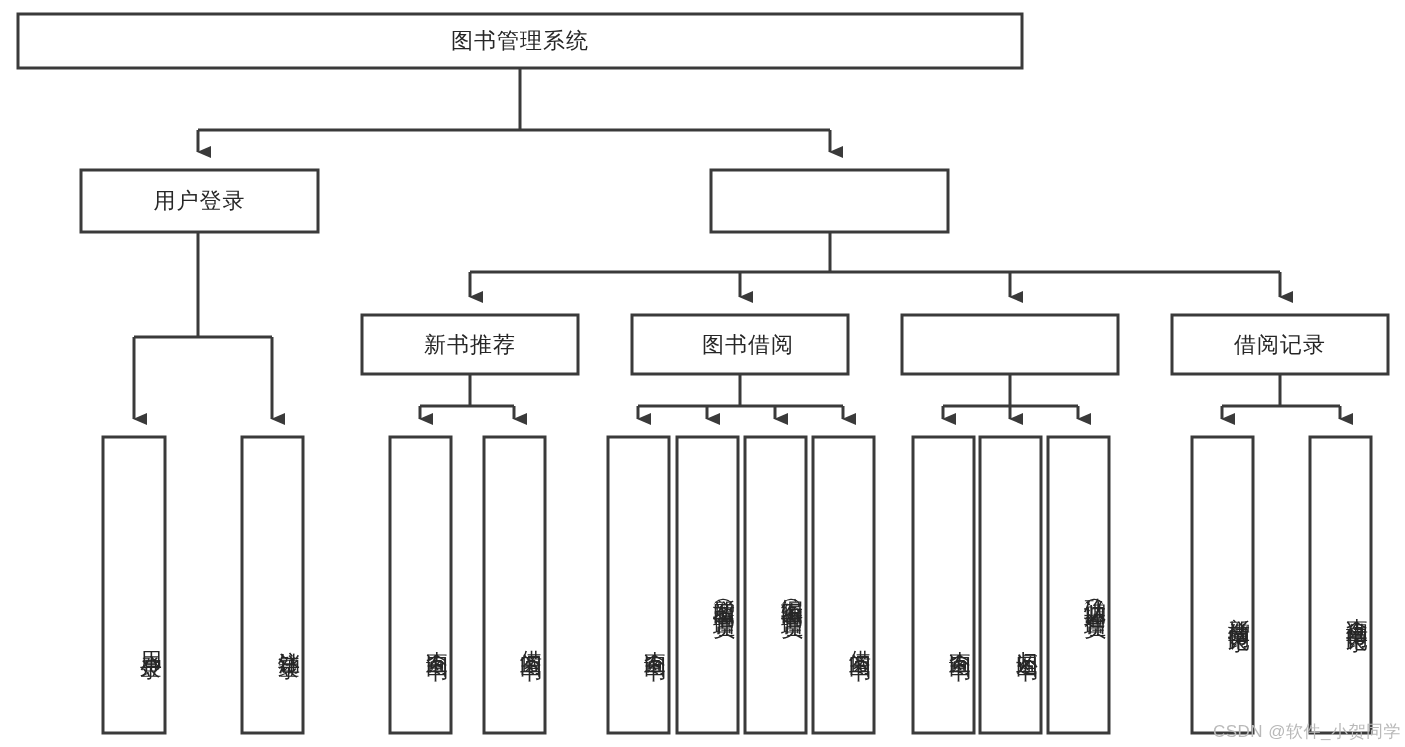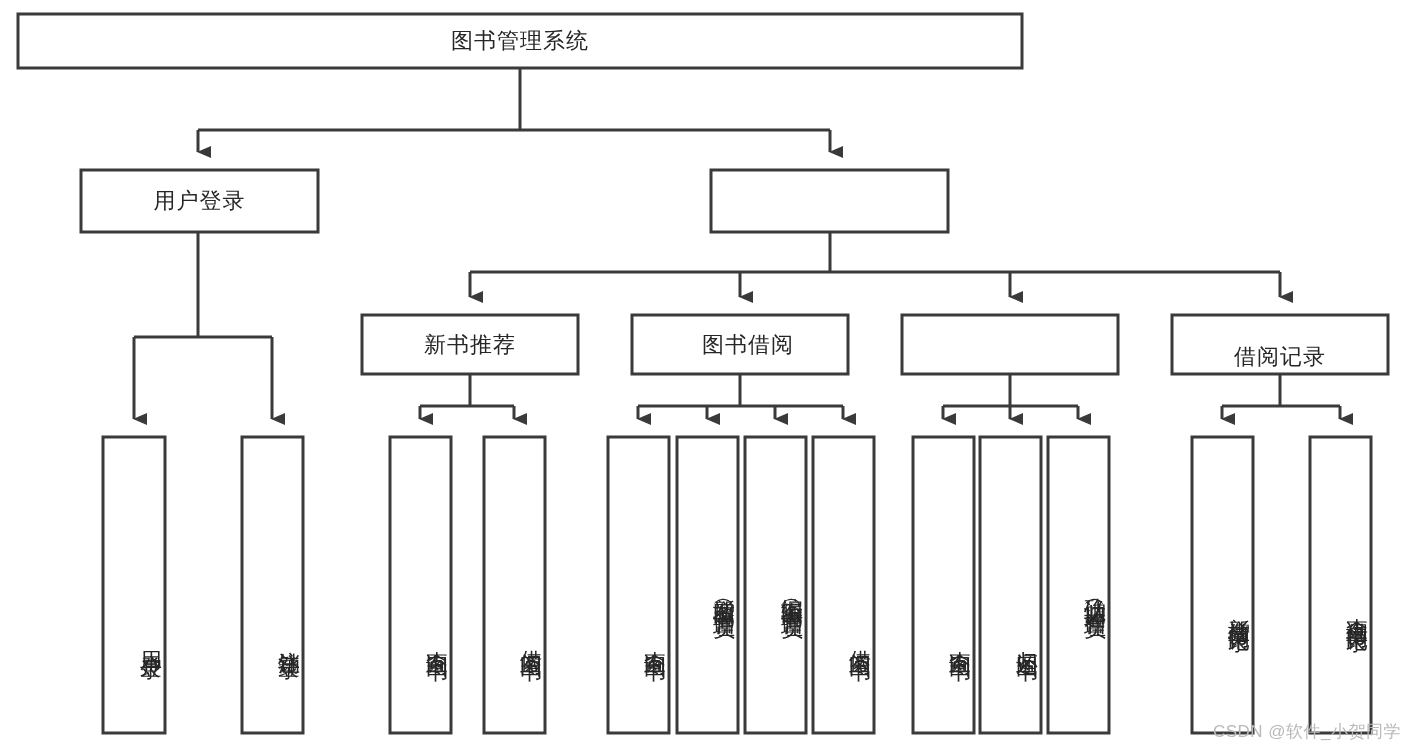--- a/index.html
+++ b/index.html
@@ -124,21 +124,21 @@
     <rect class="node-box" x="1192" y="437" width="61" height="296"></rect>
     <rect class="node-box" x="1310" y="437" width="61" height="296"></rect>
   </svg>
 
   <div class="node-label-h" style="left:18px;top:14px;width:1004px;height:54px;">图书管理系统</div>
 
   <div class="node-label-h" style="left:81px;top:170px;width:237px;height:62px;">用户登录</div>
 
   <div class="node-label-h" style="left:362px;top:315px;width:216px;height:59px;">新书推荐</div>
   <div class="node-label-h" style="left:632px;top:315px;width:216px;height:59px;margin-left:8px;">图书借阅</div>
-  <div class="node-label-h" style="left:1172px;top:315px;width:216px;height:59px;margin-top:12px;">借阅记录</div>
+  <div class="node-label-h" style="left:1172px;top:315px;width:216px;height:59px;">借阅记录</div>
 
   <div class="node-label-v" style="left:103px;top:437px;width:62px;height:296px;padding-top:54px;">用户登录</div>
   <div class="node-label-v" style="left:242px;top:437px;width:61px;height:296px;padding-top:54px;">注销登录</div>
   <div class="node-label-v" style="left:390px;top:437px;width:61px;height:296px;padding-top:54px;">查询图书</div>
   <div class="node-label-v" style="left:484px;top:437px;width:61px;height:296px;padding-top:54px;">借阅图书</div>
   <div class="node-label-v" style="left:608px;top:437px;width:61px;height:296px;padding-top:54px;">查询图书</div>
   <div class="node-label-v" style="left:677px;top:437px;width:61px;height:296px;padding-top:8px;">新增图书（管理员）</div>
   <div class="node-label-v" style="left:745px;top:437px;width:61px;height:296px;padding-top:8px;">编辑图书（管理员）</div>
   <div class="node-label-v" style="left:813px;top:437px;width:61px;height:296px;padding-top:54px;">借阅图书</div>
   <div class="node-label-v" style="left:913px;top:437px;width:61px;height:296px;padding-top:54px;">查询图书</div>

